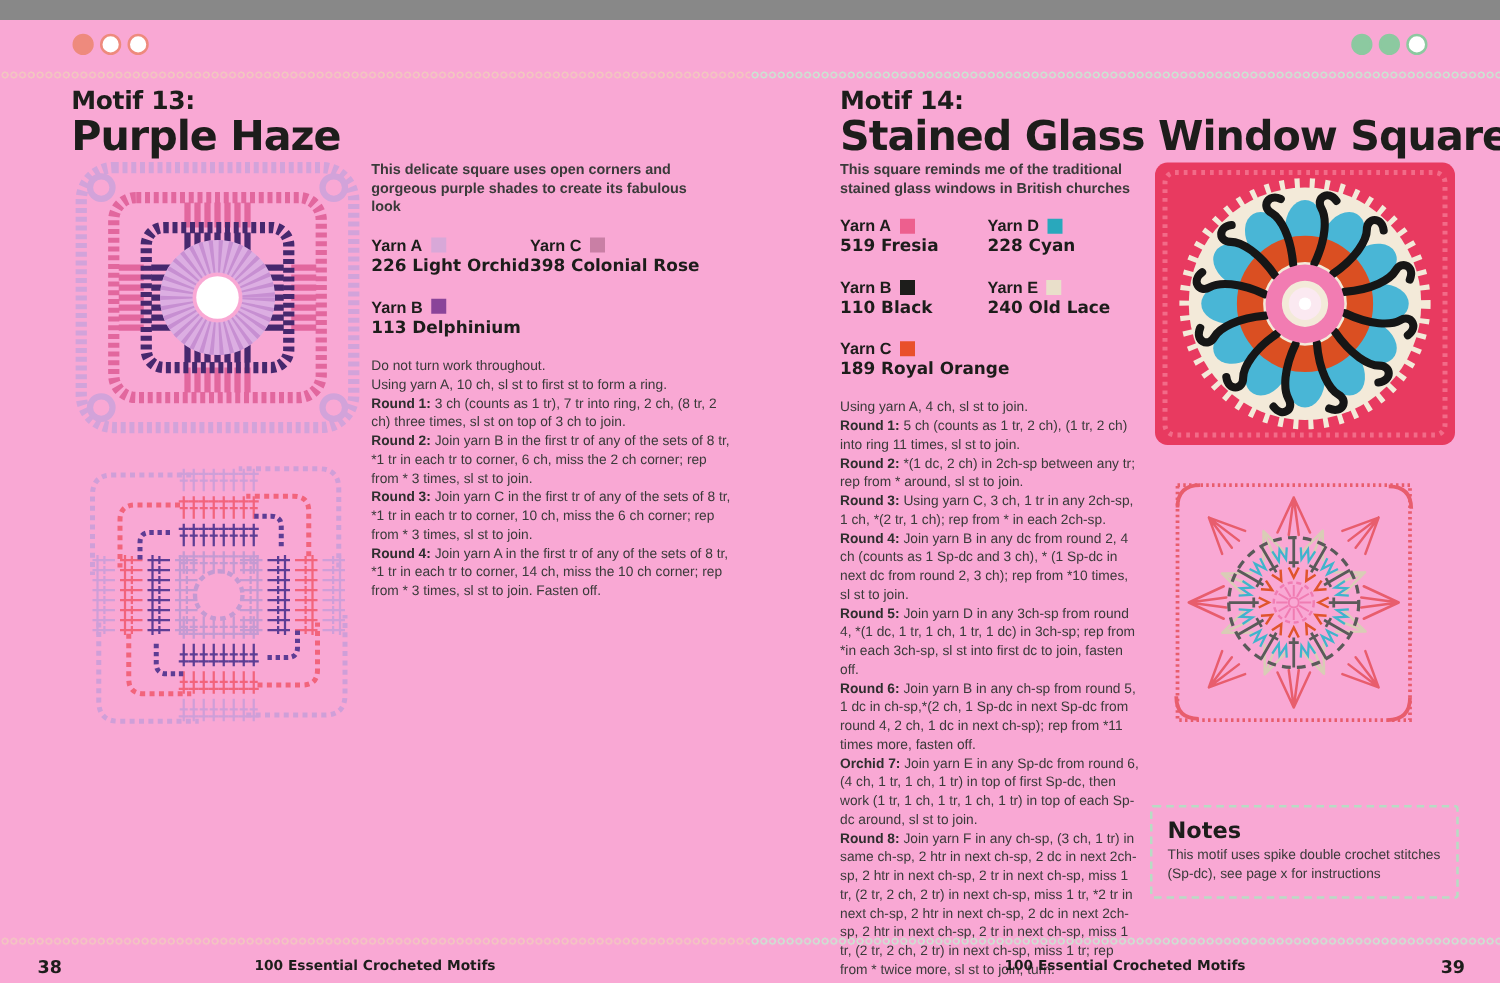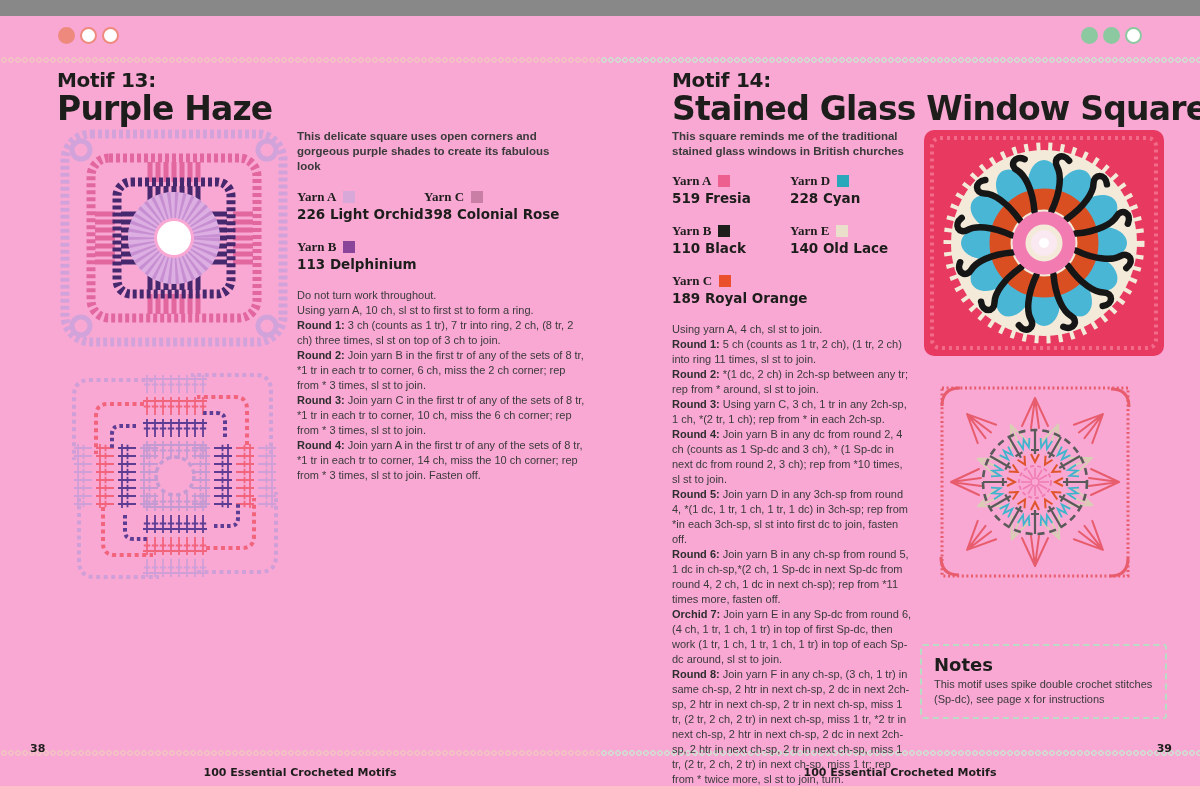--- a/index.html
+++ b/index.html
@@ -28,38 +28,38 @@
   .title-left { left:57px; } .title-right { left:672px; }
   
   .textcol { position:absolute; top:113px; }
   .textcol-left { left:297px; width:292px; }
   .textcol-right { left:672px; width:240px; }
   .descr { font-weight:bold; font-size:11.5px; line-height:1.32; color:#3a3a3a; margin-bottom:14px; }
   .textcol-left .descr { width:262px; }
   .textcol-right .descr { width:232px; }
   .yarns { display:grid; grid-template-columns:127px auto; row-gap:17px; margin-bottom:16px; }
   .textcol-right .yarns { grid-template-columns:118px auto; }
-  .yarn-label { font-family:Liberation Serif, serif; font-weight:bold; font-size:13px; color:#1d1d1b; display:flex; align-items:center; gap:7px; }
+  .yarn-label { font-family:Liberation Sans, sans-serif; font-weight:bold; font-size:13px; color:#1d1d1b; display:flex; align-items:center; gap:7px; }
   .swatch { display:inline-block; width:12px; height:12px; }
   .yarn-name { font-family:"DejaVu Sans", sans-serif; font-weight:bold; font-size:13.5px; color:#1d1d1b; margin-top:1px; white-space:nowrap; }
   .instructions { font-size:11px; line-height:15px; color:#3a3a3a; }
   .instructions p { margin:0; }
   .instructions .lead { font-weight:bold; color:#2e2e2e; }
   
   .art { position:absolute; }
   .photo-left { left:55px; top:108px; }
   .chart-left { left:58px; top:352px; }
   .photo-right { left:920px; top:108px; }
   .chart-right { left:932px; top:360px; }
   
   .notes-box { position:absolute; left:920px; top:628px; width:247px; border:2px dashed #b8dcc4; border-radius:3px; padding:8px 12px 10px; }
   .notes-title { font-family:"DejaVu Sans", sans-serif; font-weight:bold; font-size:18px; color:#1d1d1b; margin-bottom:2px; }
   .notes-text { font-size:11px; line-height:1.35; color:#3a3a3a; }
   
-  .pagenum { position:absolute; top:726px; font-family:"DejaVu Sans", sans-serif; font-weight:bold; font-size:11px; color:#1d1d1b; }
+  .pagenum { position:absolute; top:750px; font-family:"DejaVu Sans", sans-serif; font-weight:bold; font-size:14px; color:#1d1d1b; }
   .pagenum-left { left:30px; } .pagenum-right { right:28px; }
   .running { position:absolute; top:750px; width:600px; text-align:center; font-family:"DejaVu Sans", sans-serif; font-weight:bold; font-size:11px; color:#1d1d1b; }
   .running-left { left:0; } .running-right { left:600px; }
 </style>
 </head>
 <body>
 
 <div class="spread">
 
   <div class="chain pink top lefthalf"></div>
@@ -341,21 +341,21 @@
         <div class="yarn">
           <div class="yarn-label">Yarn D<span class="swatch" style="background: rgb(41, 168, 188);"></span></div>
           <div class="yarn-name">228 Cyan</div>
         </div>
         <div class="yarn">
           <div class="yarn-label">Yarn B<span class="swatch" style="background: rgb(29, 29, 27);"></span></div>
           <div class="yarn-name">110 Black</div>
         </div>
         <div class="yarn">
           <div class="yarn-label">Yarn E<span class="swatch" style="background: rgb(233, 223, 202);"></span></div>
-          <div class="yarn-name">140 Old Lace</div>
+          <div class="yarn-name">240 Old Lace</div>
         </div>
         <div class="yarn">
           <div class="yarn-label">Yarn C<span class="swatch" style="background: rgb(233, 80, 43);"></span></div>
           <div class="yarn-name">189 Royal Orange</div>
         </div>
       </div>
     <div class="instructions">
         <p>Using yarn A, 4 ch, sl st to join.</p>
         <p><span class="lead">Round 1:</span> 5 ch (counts as 1 tr, 2 ch), (1 tr, 2 ch) into ring 11 times, sl st to join.</p>
         <p><span class="lead">Round 2:</span> *(1 dc, 2 ch) in 2ch-sp between any tr; rep from * around, sl st to join.</p>

